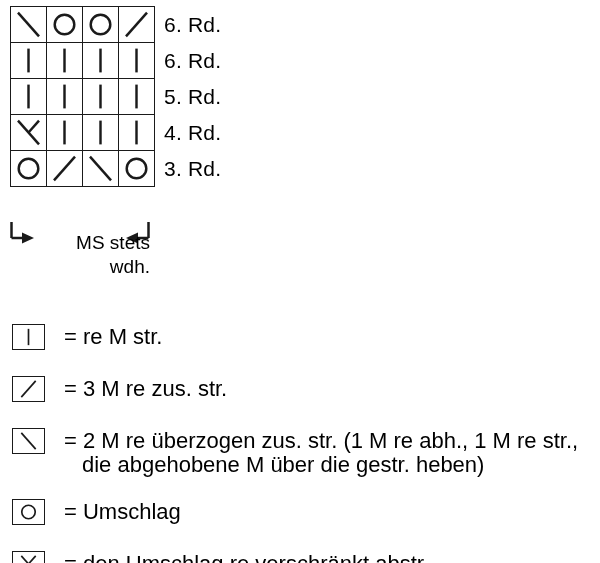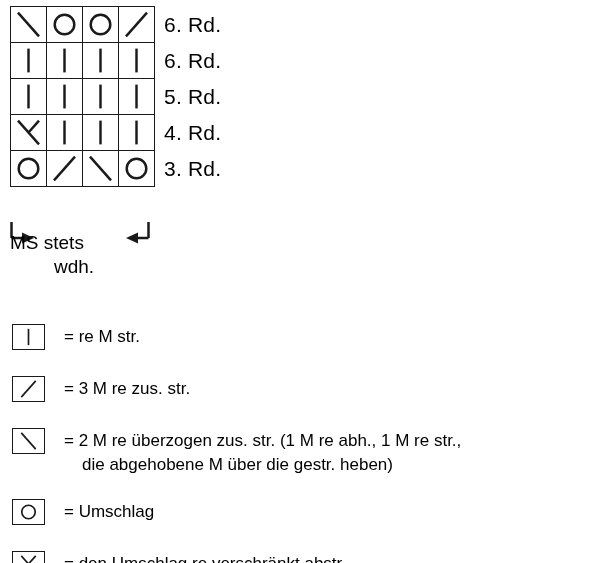--- a/index.html
+++ b/index.html
@@ -55,21 +55,21 @@
     left: 10px;
     top: 222px;
     width: 140px;
     height: 30px;
   }
   #repeat-text {
     position: absolute;
     left: 10px;
     top: 231px;
     width: 140px;
-    text-align: left;
+    text-align: right;
     font-size: 19px;
     line-height: 24px;
   }
   #repeat-text .l2 { display: block; padding-left: 44px; }
 
   
   #legend {
     position: absolute;
     left: 12px;
     top: 324px;
@@ -85,21 +85,21 @@
     left: 0;
     top: 0;
     width: 33px;
     height: 26px;
     border: 1.5px solid #1a1a1a;
     box-sizing: border-box;
     background: #ffffff;
   }
   .legend-text {
     margin-left: 52px;
-    font-size: 17px;
+    font-size: 22px;
     line-height: 24px;
     padding-top: 1px;
     white-space: pre-line;
   }
   .legend-text .cont { display: block; padding-left: 18px; }
 </style>
 </head>
 <body>
 
 <div id="chart-area">

